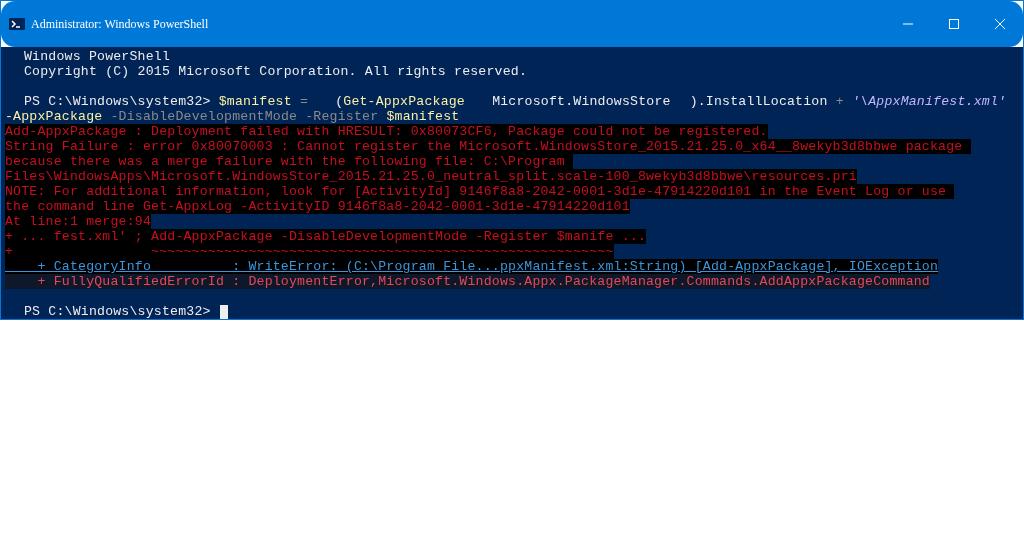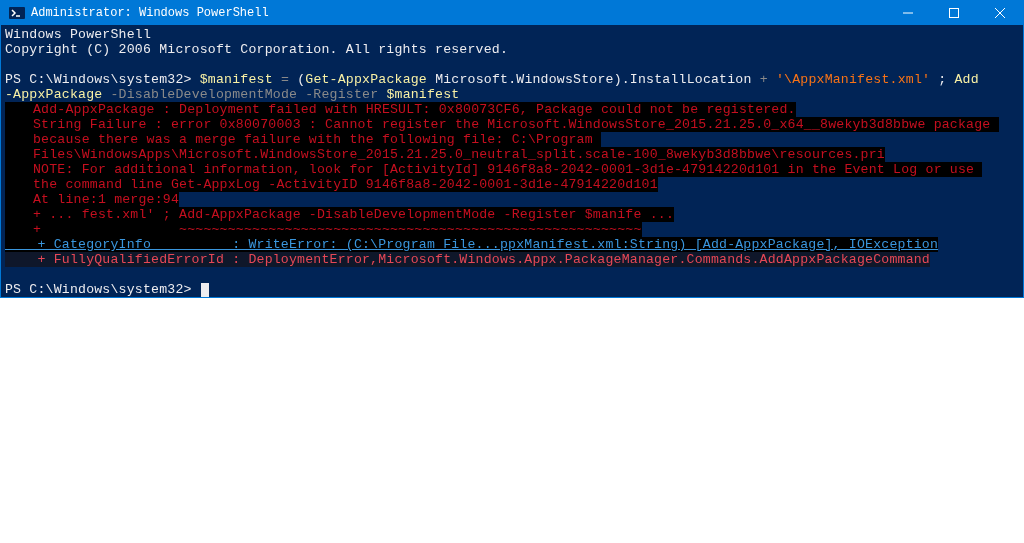--- a/index.html
+++ b/index.html
@@ -12,23 +12,24 @@
     }
     .window {
       width: 1024px;
       border: 1px solid #0078d7;
     }
     .titlebar {
       background: #0078d7;
       color: #fff;
       display: flex;
       align-items: center;
-      height: 24px;
-      font-family: Liberation Mono, monospace;
+      height: 46px;
+      font-family: Liberation Serif, serif;
       font-size: 12px;
+      border-radius: 14px;
     }
     .titlebar-icon {
       width: 16px;
       height: 16px;
       margin: 0 6px 0 8px;
       display: inline-flex;
       align-items: center;
       justify-content: center;
     }
     .titlebar-title {
@@ -52,25 +53,25 @@
       color: #eeedf0;
       font-size: 13.2px;
       line-height: 15px;
       padding: 2px 4px;
       height: 272px;
       overflow: hidden;
       white-space: pre;
       font-family: Consolas, "Courier New", monospace;
       letter-spacing: 0.2px;
     }
-    .white { color: #eeedf0; }
+    .white { color: #eeedf0; margin-left: 19px; }
     .yellow { color: #f9f1a5; text-align: center; }
     .graycmd { color: #8a8a8a; }
-    .cyanstr { color: #f97316; }
-    .red-on-black { color: #c50f1f; background: #000; padding-left: 28px; }
+    .cyanstr { color: #c4b5fd; font-style: italic; }
+    .red-on-black { color: #c50f1f; background: #000; }
     .bright-red-on-black { color: #e74856; background: #0f172a; }
     .cyan-on-black { color: #3a96dd; background: #000; text-decoration: underline; }
     .cursor {
       display: inline-block;
       width: 8px;
       height: 14px;
       background: #eeedf0;
       vertical-align: text-bottom;
       margin-left: 1px;
     }
@@ -101,21 +102,21 @@
       </div>
       <div class="titlebar-btn">
         <svg width="10" height="10" viewBox="0 0 10 10">
             <line x1="0" y1="0" x2="10" y2="10" stroke="#fff" stroke-width="1"></line>
             <line x1="10" y1="0" x2="0" y2="10" stroke="#fff" stroke-width="1"></line>
           </svg>
       </div>
     </div>
   </div>
   <div class="terminal"><span class="white">Windows PowerShell</span>
-<span class="white">Copyright (C) 2006 Microsoft Corporation. All rights reserved.</span>
+<span class="white">Copyright (C) 2015 Microsoft Corporation. All rights reserved.</span>
 
 <span class="white">PS C:\Windows\system32&gt;</span> <span class="yellow">$manifest</span> <span class="graycmd">=</span> <span class="white">(</span><span class="yellow">Get-AppxPackage</span> <span class="white">Microsoft.WindowsStore</span><span class="white">).InstallLocation</span> <span class="graycmd">+</span> <span class="cyanstr">'\AppxManifest.xml'</span> <span class="white">;</span> <span class="yellow">Add</span>
 <span class="yellow">-AppxPackage</span> <span class="graycmd">-DisableDevelopmentMode</span> <span class="graycmd">-Register</span> <span class="yellow">$manifest</span>
 <span class="red-on-black">Add-AppxPackage : Deployment failed with HRESULT: 0x80073CF6, Package could not be registered.</span>
 <span class="red-on-black">String Failure : error 0x80070003 : Cannot register the Microsoft.WindowsStore_2015.21.25.0_x64__8wekyb3d8bbwe package </span>
 <span class="red-on-black">because there was a merge failure with the following file: C:\Program </span>
 <span class="red-on-black">Files\WindowsApps\Microsoft.WindowsStore_2015.21.25.0_neutral_split.scale-100_8wekyb3d8bbwe\resources.pri</span>
 <span class="red-on-black">NOTE: For additional information, look for [ActivityId] 9146f8a8-2042-0001-3d1e-47914220d101 in the Event Log or use </span>
 <span class="red-on-black">the command line Get-AppxLog -ActivityID 9146f8a8-2042-0001-3d1e-47914220d101</span>
 <span class="red-on-black">At line:1 merge:94</span>

